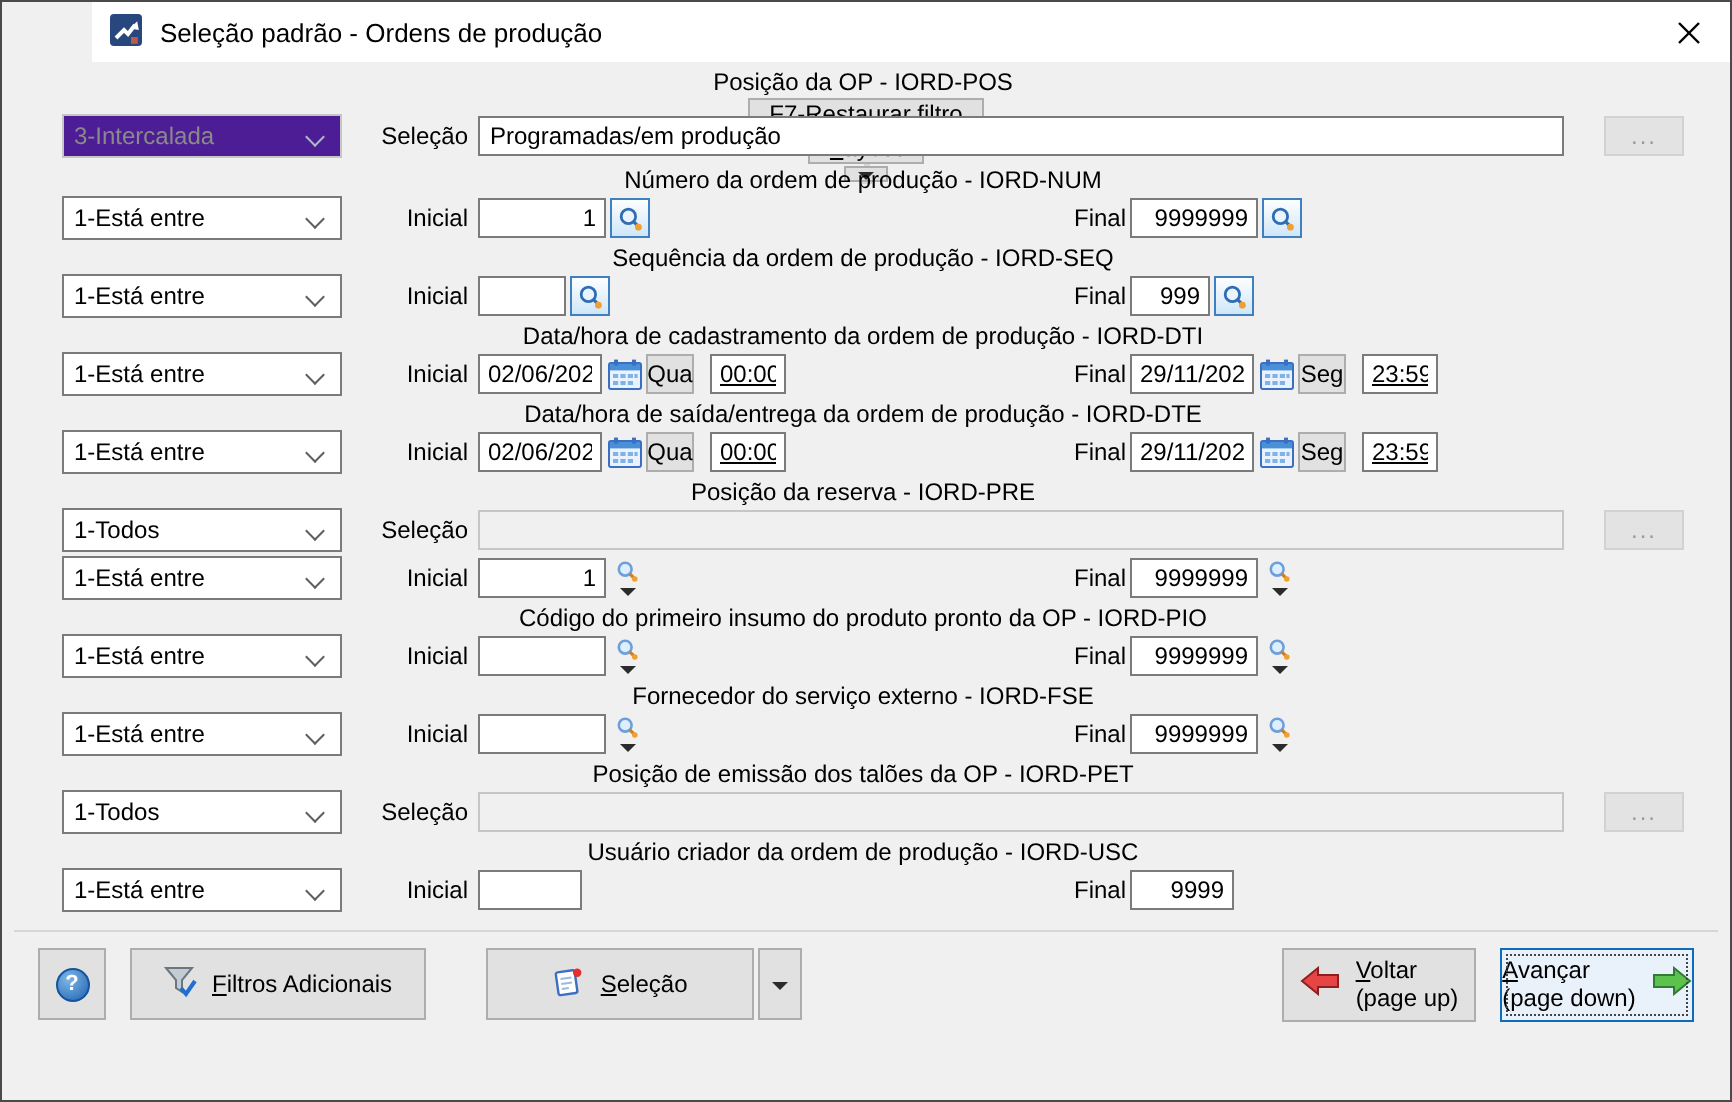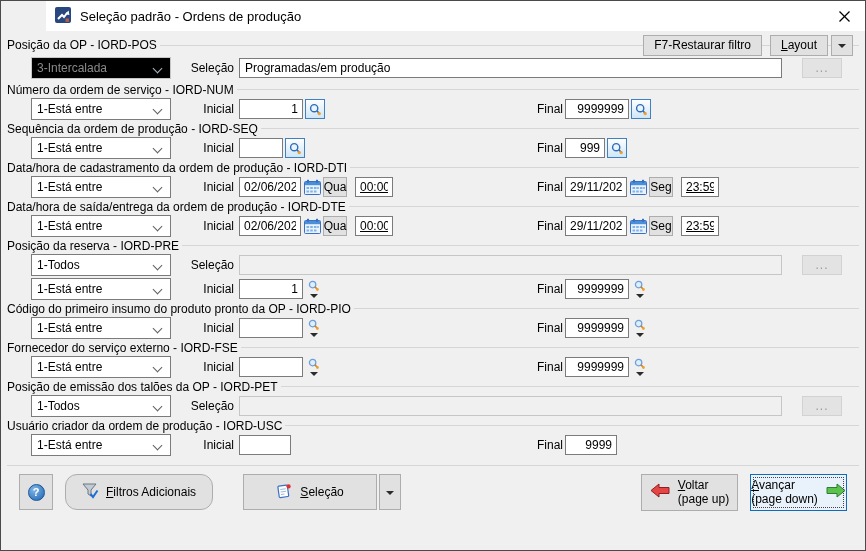--- a/index.html
+++ b/index.html
@@ -4,37 +4,37 @@
 <style>
   * { box-sizing: border-box; margin: 0; padding: 0; }
   html,body { width:866px; height:551px; }
   body { font-family:"Liberation Sans", sans-serif; font-size:12px; color:#000; }
   .window { position:relative; width:866px; height:551px; border:1px solid #4a4a4a; background:#f0f0f0; overflow:hidden; }
   .titlebar { height:30px; background:#fff; display:flex; align-items:center; padding-left:8px;margin-left:45px; }
   .titlebar .apptitle { margin-left:8px; font-size:13px; }
   .close-btn { position:absolute; top:6px; right:12px; width:18px; height:18px; display:flex; align-items:center; justify-content:center; cursor:pointer; }
   .content { padding:0 6px; }
   
-  .sec-head { display:flex; align-items:center; }
+  .sec-head { display:flex; align-items:center;flex-direction:column; }
   .sec-head.small { height:13px; margin-top:2px; }
   .sec-head.first { height:22px; margin-top:3px; }
   .sec-title { white-space:nowrap; padding-right:3px; }
   .sec-line { flex:1; border-top:1px solid #d6d6d6; height:0; }
   .linseg { border-top:1px solid #d6d6d6; height:0; width:8px; }
   .linseg.end { width:6px; }
   
   .row { display:flex; align-items:center; height:22px; margin:2px 0 2px 0; padding-left:24px; }
   .row.first { margin-top:1px; margin-bottom:4px; }
   .lblcell { width:68px; text-align:right; padding-right:5px; white-space:nowrap; }
   .midgroup { display:flex; align-items:center; width:298px; }
   .finlbl { width:28px; text-align:right; padding-right:6px; }
   
   .combo { position:relative; width:140px; height:22px; background:#fff; border:1px solid #7b7b7b; display:flex; align-items:center; padding:0 22px 0 5px; cursor:pointer; }
   .combo .chev { position:absolute; right:9px; top:7px; width:7px; height:7px; border-right:1.5px solid #5f5f5f; border-bottom:1.5px solid #5f5f5f; transform:rotate(45deg); }
-  .combo.disabled { background:#000000; border-color:#c6c6c6; color:#8a8a8a; cursor:default; }
+  .combo.disabled { background:#4c1d95; border-color:#c6c6c6; color:#8a8a8a; cursor:default; }
   .combo.disabled .chev { border-color:#adb9c2; }
   
   input.fld { height:20px; border:1px solid #7b7b7b; background:#fff; font-family:"Liberation Sans", sans-serif; font-size:12px; padding:0 4px; }
   input.num { text-align:right; }
   input.w64 { width:64px; } input.w44 { width:44px; } input.w40 { width:40px; }
   input.w52 { width:52px; } input.w62 { width:62px; } input.w38 { width:38px;text-decoration:underline; }
   .sel-field { width:543px; height:20px; border:1px solid #7b7b7b; background:#fff; display:flex; align-items:center; padding:0 5px; }
   .sel-field.disabled { background:#f0f0f0; border-color:#c6c6c6; }
   
   .btn { background:#e1e1e1; border:1px solid #adadad; display:flex; align-items:center; justify-content:center; cursor:pointer; font-size:12px; }
@@ -42,21 +42,21 @@
   .btn.drop { width:22px; height:21px; padding:0; }
   .btn.day { width:24px; height:20px; margin-left:1px; }
   .btn.more { width:40px; height:20px; margin-left:20px; color:#9a9a9a; background:#e3e3e3; border-color:#d2d2d2; letter-spacing:1px; cursor:default; }
   .lookup-btn { width:20px; height:20px; margin-left:2px; border:1px solid #3f80c0; background:linear-gradient(#fdfeff,#cfe6f8); display:flex; align-items:center; justify-content:center; cursor:pointer; }
   .lookup-sm { display:flex; flex-direction:column; align-items:center; width:16px; margin-left:3px; cursor:pointer; }
   .tri-down { width:0; height:0; border-left:4px solid transparent; border-right:4px solid transparent; border-top:4px solid #2b2b2b; margin-top:2px; }
   .cal-btn { width:19px; height:20px; margin-left:2px; display:flex; align-items:center; justify-content:center; cursor:pointer; background:transparent; }
   
   .footer { margin-top:9px; border-top:1px solid #d6d6d6; height:57px; display:flex; align-items:center; padding:2px 12px 6px 12px; }
   .btn.help { width:34px; height:36px; margin-right:12px; }
-  .btn.filtros { height:36px; padding:0 16px; margin-right:30px; gap:7px;border-radius:12px; }
+  .btn.filtros { height:36px; padding:0 16px; margin-right:30px; gap:7px; }
   .btn.selbtn { height:36px; width:134px; gap:8px; }
   .btn.seldrop { width:22px; height:36px; margin-left:2px; }
   .btn.nav { height:37px; width:97px; gap:8px; text-align:left; }
   .btn.nav .two-line { line-height:14px; }
   .btn.avancar { background:#e9f1fb; border:1px solid #0f6cbd; outline:1px dotted #444; outline-offset:-4px; }
   .spacer { flex:1; }
   .u { text-decoration:underline; }
   .help-circle { width:17px; height:17px; border-radius:50%; background:radial-gradient(circle at 35% 30%, #7fb7e8, #1e62b0); border:1px solid #15549a; color:#fff; font-weight:bold; font-size:11px; display:flex; align-items:center; justify-content:center; }
   .voltar-gap { margin-right:12px; }
 </style>
@@ -108,21 +108,21 @@
         <span class="chev"></span>
       </div>
       <div class="lblcell">Seleção</div>
       <div class="sel-field">
         <span>Programadas/em produção</span>
       </div>
       <button class="btn more">...</button>
     </div>
 
     <div class="sec-head small">
-      <span class="sec-title">Número da ordem de serviço - IORD-NUM</span>
+      <span class="sec-title">Número da ordem de produção - IORD-NUM</span>
       <div class="sec-line"></div>
     </div>
     <div class="row">
       <div class="combo">
         <span>1-Está entre</span>
         <span class="chev"></span>
       </div>
       <div class="lblcell">Inicial</div>
       <div class="midgroup">
         <input class="fld num w64" value="1" style="">

